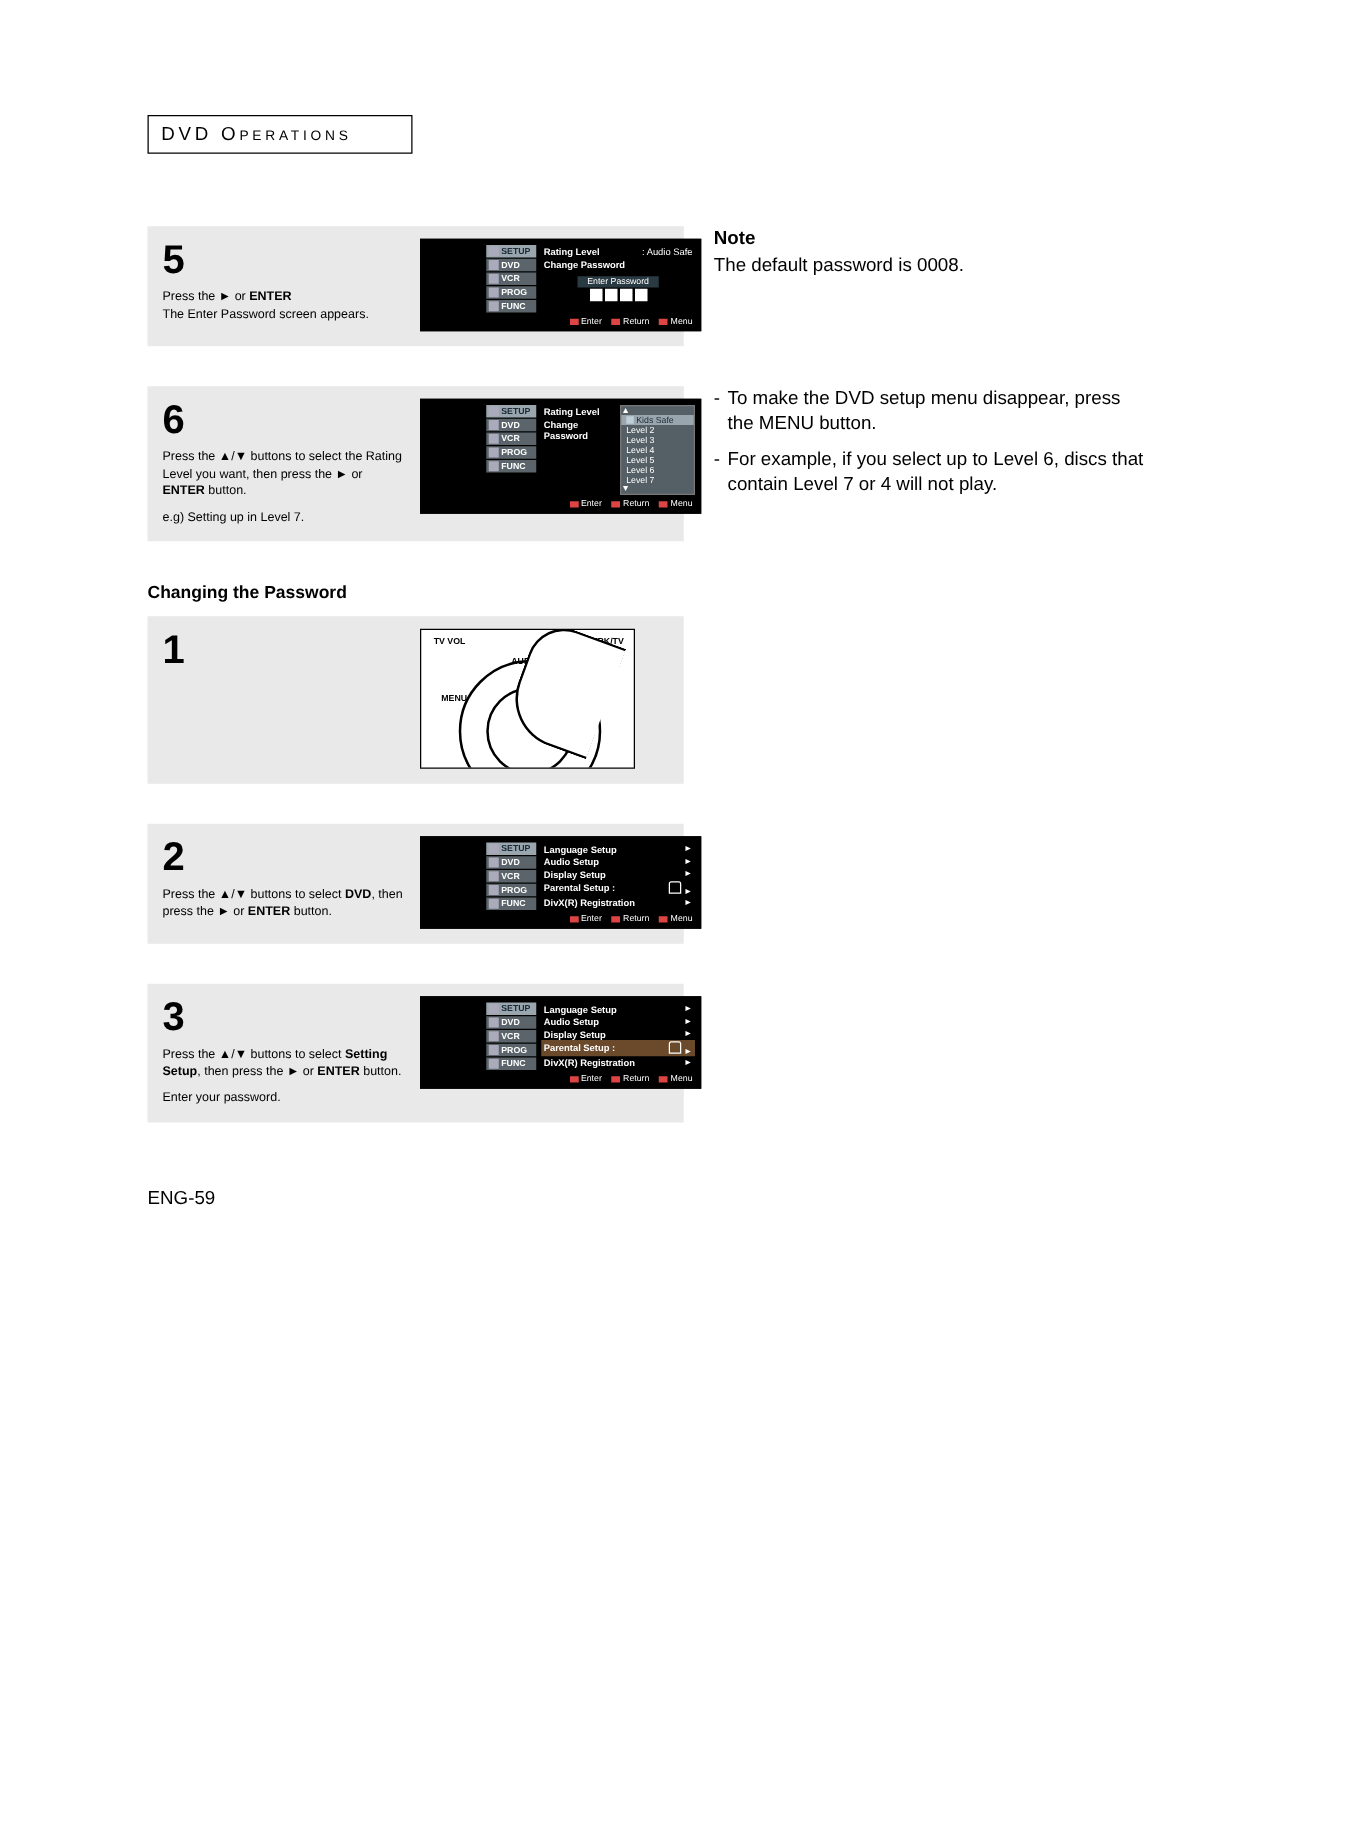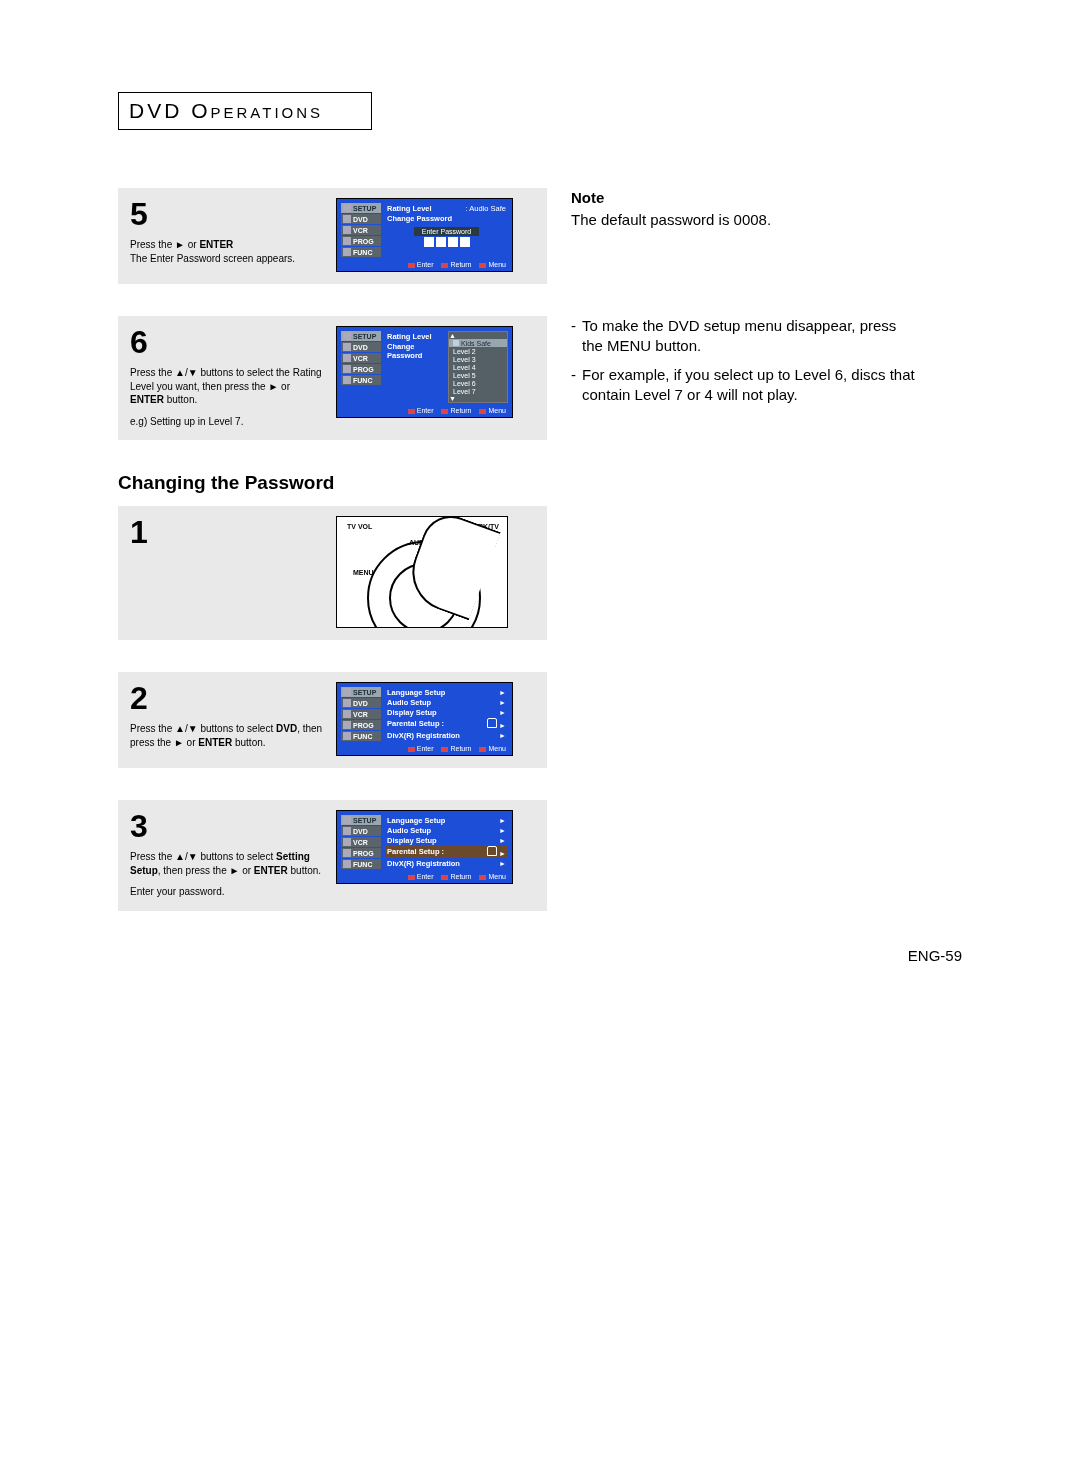--- a/index.html
+++ b/index.html
@@ -10,21 +10,21 @@
     color: #000;
     width: 1080px;
   }
   .page {
     padding: 92px 118px 40px 118px;
   }
   .section-label {
     display: inline-block;
     border: 1px solid #000;
     padding: 6px 48px 6px 10px;
-    font-size: 21px;
+    font-size: 15px;
     letter-spacing: 3px;
     font-variant: small-caps;
     margin-bottom: 58px;
   }
   .two-col {
     display: flex;
     gap: 24px;
     margin-bottom: 32px;
   }
   .step-card {
@@ -46,26 +46,27 @@
   .step-text {
     font-size: 10px;
     line-height: 1.35;
   }
   .step-text .b { font-weight: 700; }
   .step-right {
     width: 180px;
     flex-shrink: 0;
   }
   .osd {
-    background: #1d4ed8;
+    background: #000000;
     color: #fff;
     font-size: 8px;
     font-family: Arial, sans-serif;
     width: 175px;
     border: 1px solid #000;
+    padding-left: 48px;
   }
   .osd-body {
     display: flex;
     padding: 4px 4px 2px 4px;
     gap: 4px;
   }
   .osd-tabs {
     width: 40px;
     display:flex;
     flex-direction:column;
@@ -146,27 +147,27 @@
     width: 350px;
     font-size:15px;
     line-height:1.35;
   }
   .side-col .note-h { font-weight:700; margin-bottom:2px;}
   .side-col ul { margin:0; padding:0; list-style:none;}
   .side-col li { display:flex; gap:6px; margin-bottom:8px;}
   .side-col li .dash { flex-shrink:0;}
   .section-title {
     font-weight:700;
-    font-size:19px;
+    font-size:14px;
     margin: 30px 0 12px 0;
   }
   .pagefoot {
-    text-align:right;
+    text-align:left;
     font-size:15px;
-    margin-top:36px;
+    margin-top:52px;
   }
   .remote-ill {
     width:170px;height:110px;
     background:#fff;
     border:1px solid #000;
     position:relative;
     overflow:hidden;
   }
   .remote-ill .ring {
     position:absolute;

